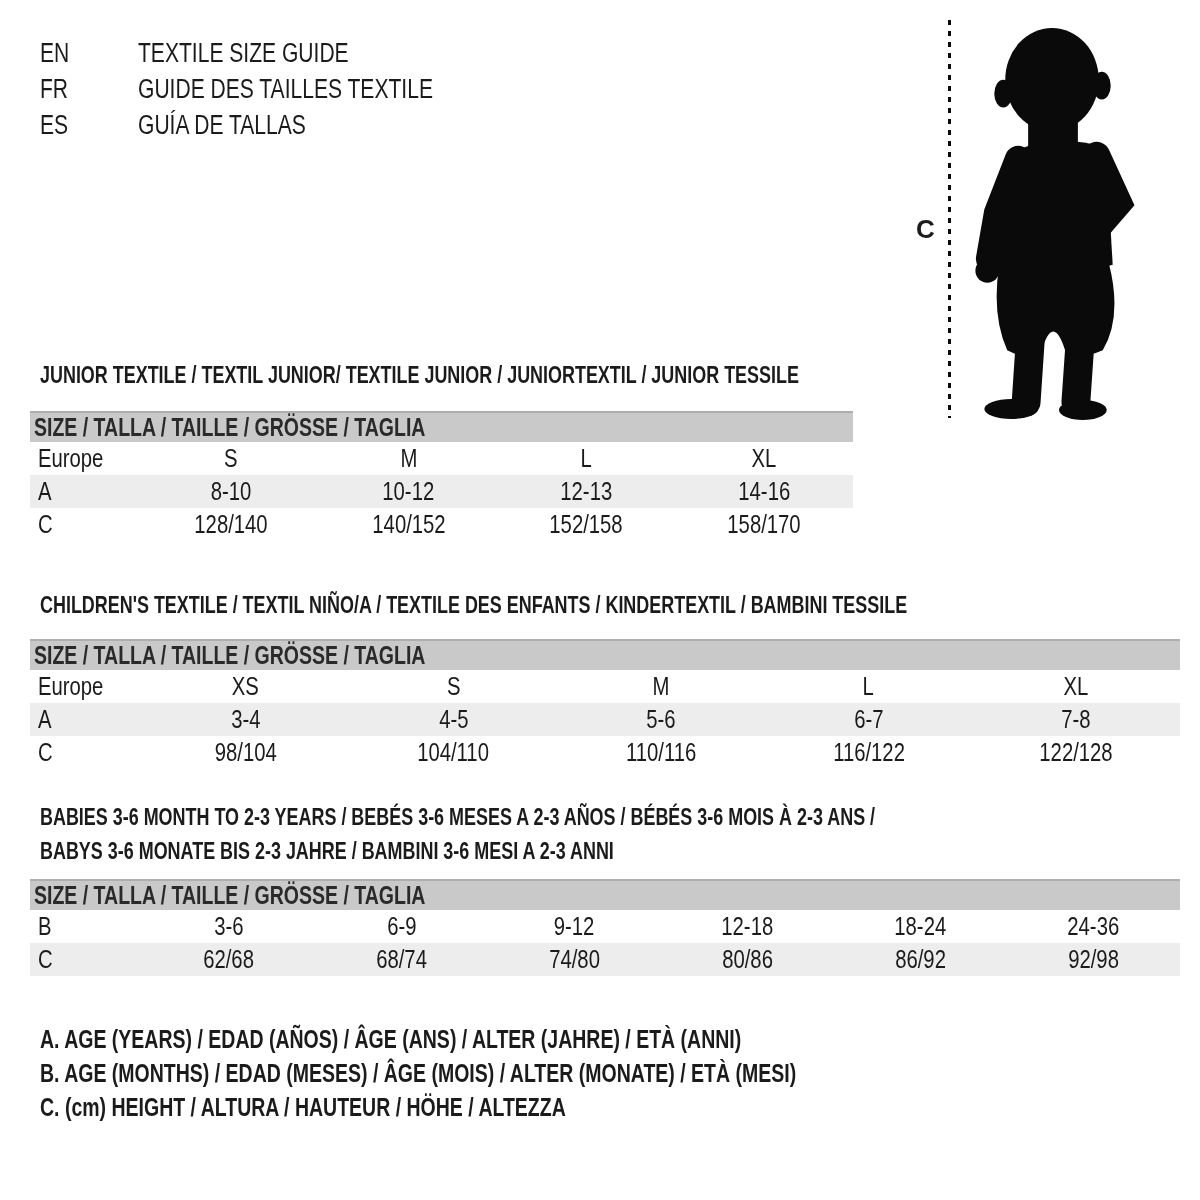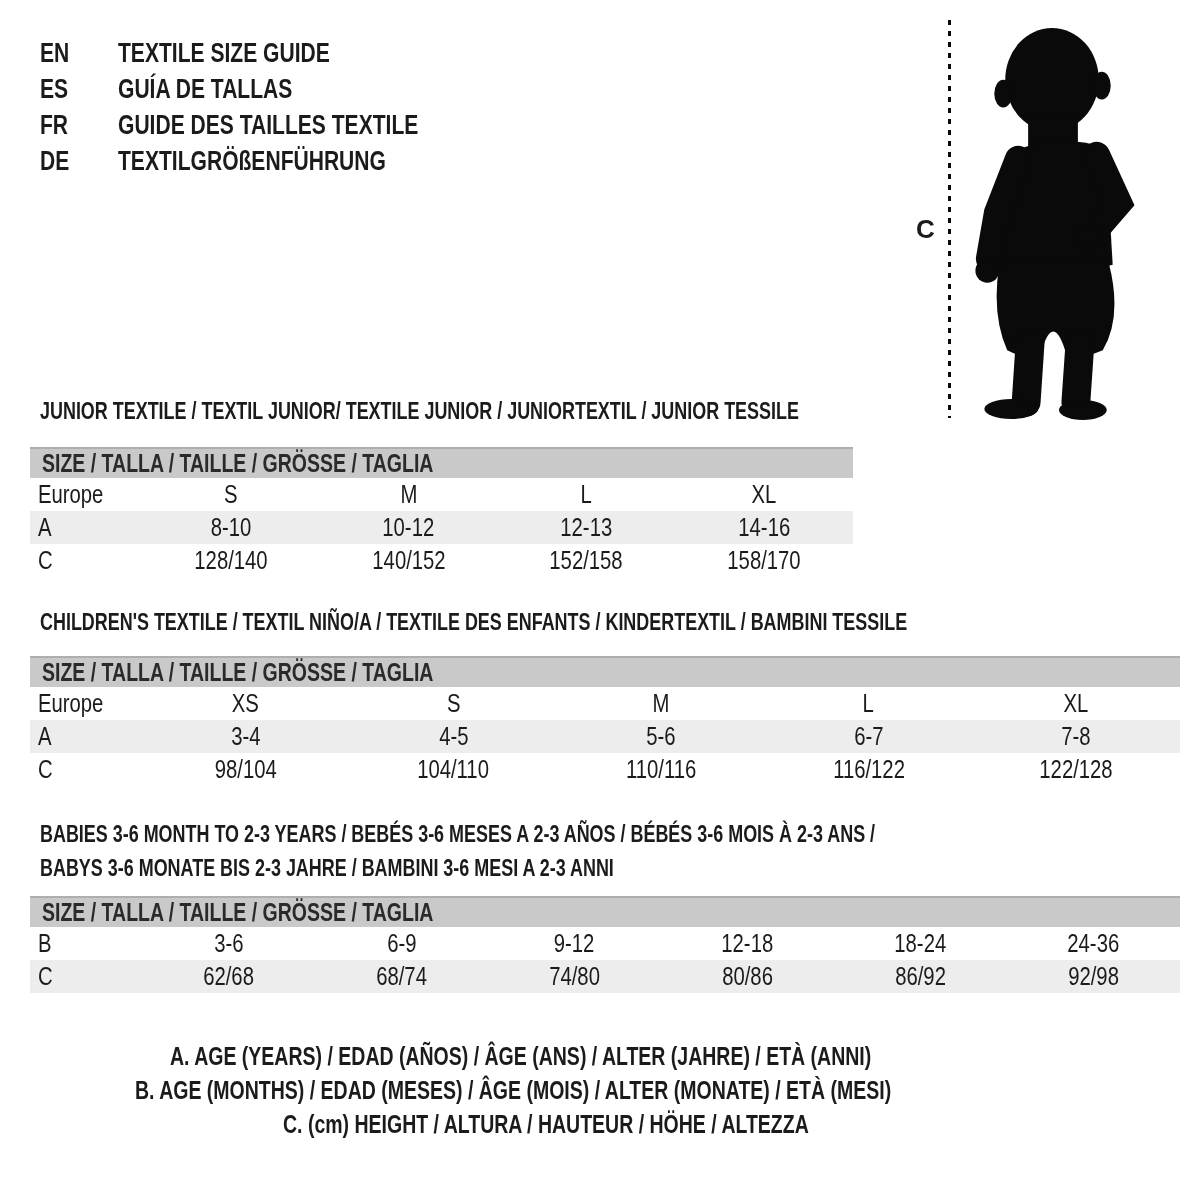--- a/index.html
+++ b/index.html
@@ -19,84 +19,80 @@
     color:var(--text);
     font-family:"Liberation Sans","DejaVu Sans",sans-serif;
     overflow:hidden;
   }
   .cnd{display:inline-block;transform:scaleX(.78);transform-origin:left center;white-space:nowrap;}
   td .cnd{transform-origin:center center;}
   td.lbl .cnd{transform-origin:left center;}
 
   
   .lang-list{margin:35px 0 0 40px;}
-  .lang-row{display:flex;line-height:36px;font-weight:bold;font-size:27px;}
+  .lang-row{display:flex;line-height:36px;font-weight:normal;font-size:27px;gap:20px;}
   .lang-code{width:78px;flex:0 0 78px;}
 
   
   .figure{position:absolute;left:916px;top:18px;width:250px;height:408px;}
   .c-label{position:absolute;left:0;top:196px;font-weight:bold;font-size:26px;}
   .dash{
     position:absolute;left:32px;top:2px;width:3px;height:398px;
     background:repeating-linear-gradient(to bottom,var(--ink) 0 5px,transparent 5px 11px);
   }
   .toddler{position:absolute;left:50px;top:4px;}
 
   
   .tbl-section{display:flow-root;}
   h2{font-size:23px;font-weight:bold;line-height:21px;margin:0 0 0 40px;}
   .sec-junior h2{margin-top:222px;}
-  .sec-children h2{margin-top:35px;}
+  .sec-children h2{margin-top:54px;}
   .sec-babies h2{margin-top:31px;line-height:34px;}
   .sec-junior table{margin:25px 0 0 30px;width:823px;}
   .sec-children table{margin:23px 0 0 30px;width:1150px;}
   .sec-babies table{margin:11px 0 0 30px;width:1150px;}
 
   table{border-collapse:collapse;table-layout:fixed;}
   col.col-label{width:112px;}
   th.size-bar{
     background:var(--bar);
     border-top:2px solid var(--bar-edge);
     height:29px;text-align:left;
     font-size:25px;font-weight:bold;color:#2a2a2a;
-    padding:0 0 0 12px;
+    padding:0 0 0 4px;
   }
   tbody td{
     height:33px;font-size:26px;font-weight:normal;
     text-align:center;vertical-align:middle;padding:0;
   }
   tbody td.lbl{text-align:left;padding-left:8px;}
   tbody tr.shaded{background:var(--shade);}
 
   
   .legend{display:flow-root;}
-  .legend-line{margin-left:40px;line-height:34px;font-weight:bold;font-size:25px;text-align:center;}
+  .legend-line{margin-left:40px;line-height:34px;font-weight:bold;font-size:25px;}
   .legend-line:first-child{margin-top:46px;}
 </style>
 </head>
 <body>
 
 <div class="page">
 
   <div class="lang-list">
     <div class="lang-row">
       <span class="lang-code cnd">EN</span>
       <span class="cnd">TEXTILE SIZE GUIDE</span>
     </div>
     <div class="lang-row">
-      <span class="lang-code cnd">ES</span>
-      <span class="cnd">GUÍA DE TALLAS</span>
-    </div>
-    <div class="lang-row">
       <span class="lang-code cnd">FR</span>
       <span class="cnd">GUIDE DES TAILLES TEXTILE</span>
     </div>
     <div class="lang-row">
-      <span class="lang-code cnd">DE</span>
-      <span class="cnd">TEXTILGRÖßENFÜHRUNG</span>
+      <span class="lang-code cnd">ES</span>
+      <span class="cnd">GUÍA DE TALLAS</span>
     </div>
   </div>
 
   <div class="figure">
     <span class="c-label">C</span>
     <div class="dash"></div>
     <svg class="toddler" viewBox="0 0 175 400" width="175" height="398" aria-hidden="true">
       <g fill="#0a0a0a">
         <ellipse cx="86" cy="58" rx="47" ry="52"></ellipse>
         <ellipse cx="37" cy="72" rx="9" ry="14"></ellipse>

